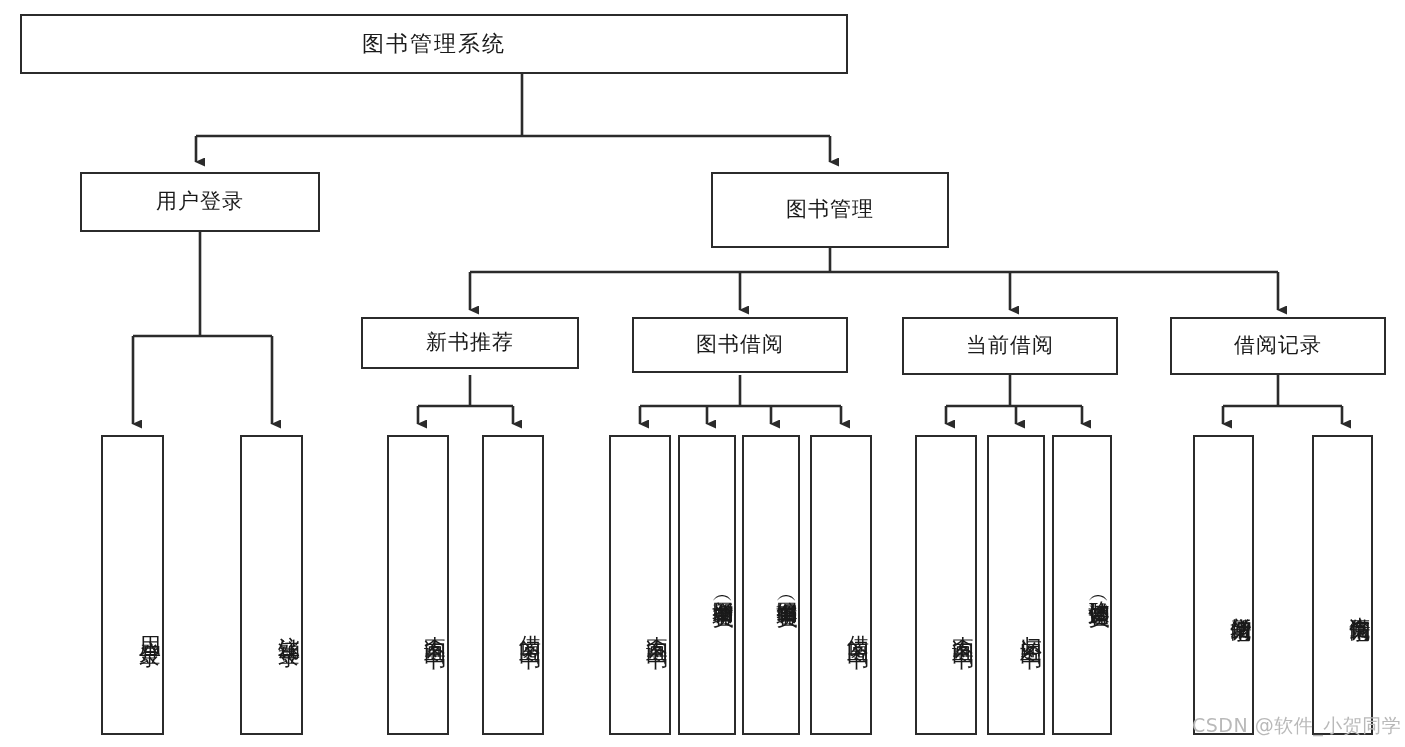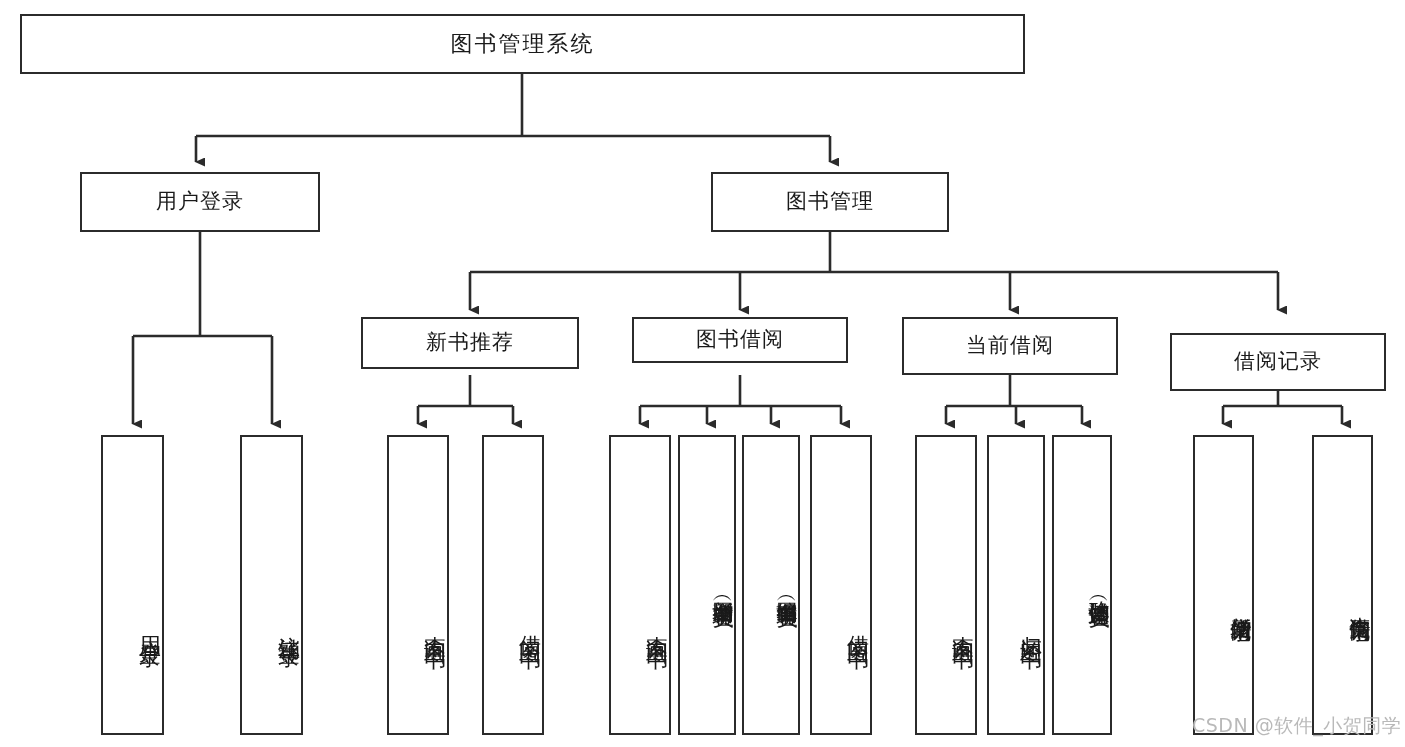--- a/index.html
+++ b/index.html
@@ -117,41 +117,41 @@
       <path d="M1016,406 L1016,424" marker-end="url(#arrow)"></path>
       <path d="M1082,406 L1082,424" marker-end="url(#arrow)"></path>
 
       <path d="M1278,375 L1278,406"></path>
       <path d="M1223,406 L1342,406"></path>
       <path d="M1223,406 L1223,424" marker-end="url(#arrow)"></path>
       <path d="M1342,406 L1342,424" marker-end="url(#arrow)"></path>
     </g>
   </svg>
 
-  <div class="node node-root" style="left:20px; top:14px; width:1005px; height:60px;">
+  <div class="node node-root" style="left:20px; top:14px; width:828px; height:60px;">
     <span>图书管理系统</span>
   </div>
 
   <div class="node node-h" style="left:80px; top:172px; width:240px; height:60px;">
     <span>用户登录</span>
   </div>
-  <div class="node node-h" style="left:711px; top:172px; width:238px; height:60px;">
+  <div class="node node-h" style="left:711px; top:172px; width:238px; height:76px;">
     <span>图书管理</span>
   </div>
 
   <div class="node node-h" style="left:361px; top:317px; width:218px; height:52px;">
     <span>新书推荐</span>
   </div>
-  <div class="node node-h" style="left:632px; top:317px; width:216px; height:46px;">
+  <div class="node node-h" style="left:632px; top:317px; width:216px; height:56px;">
     <span>图书借阅</span>
   </div>
   <div class="node node-h" style="left:902px; top:317px; width:216px; height:58px;align-items:center;">
     <span>当前借阅</span>
   </div>
-  <div class="node node-h" style="left:1170px; top:317px; width:216px; height:58px;margin-top:16px;">
+  <div class="node node-h" style="left:1170px; top:317px; width:216px; height:58px;">
     <span>借阅记录</span>
   </div>
 
   <div class="node node-v" style="left:101px; top:435px; width:63px; height:300px; padding-top:82px;">
     <span>用户登录</span>
   </div>
   <div class="node node-v" style="left:240px; top:435px; width:63px; height:300px; padding-top:82px;">
     <span>注销登录</span>
   </div>
 

